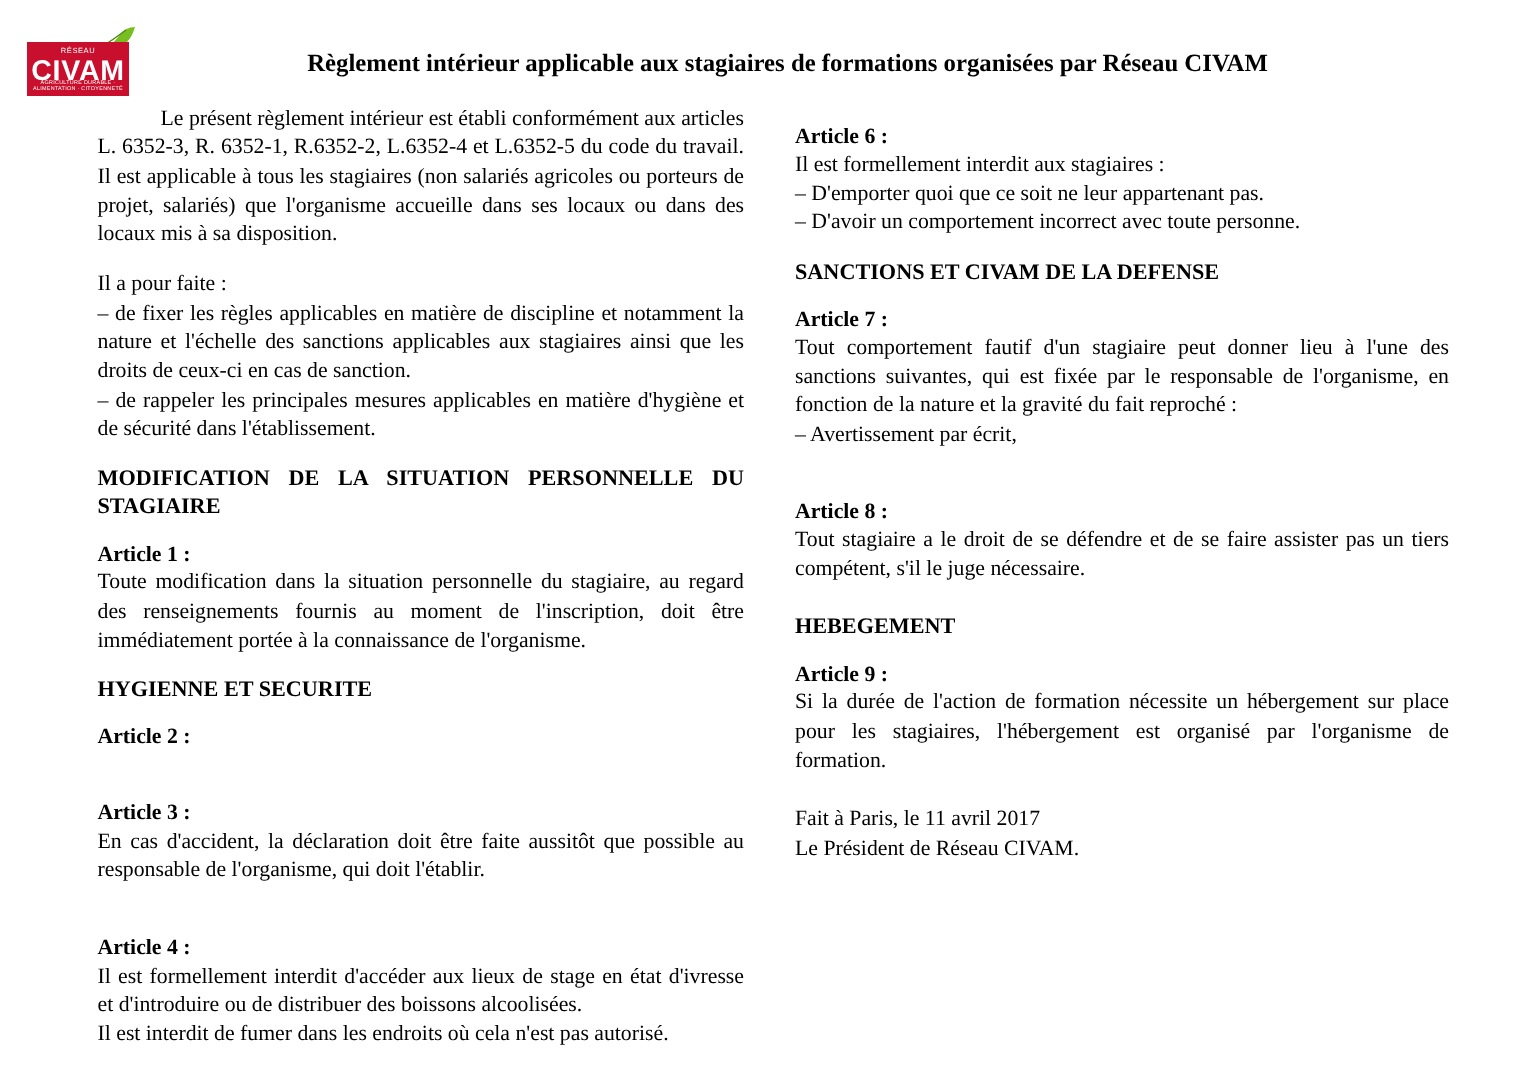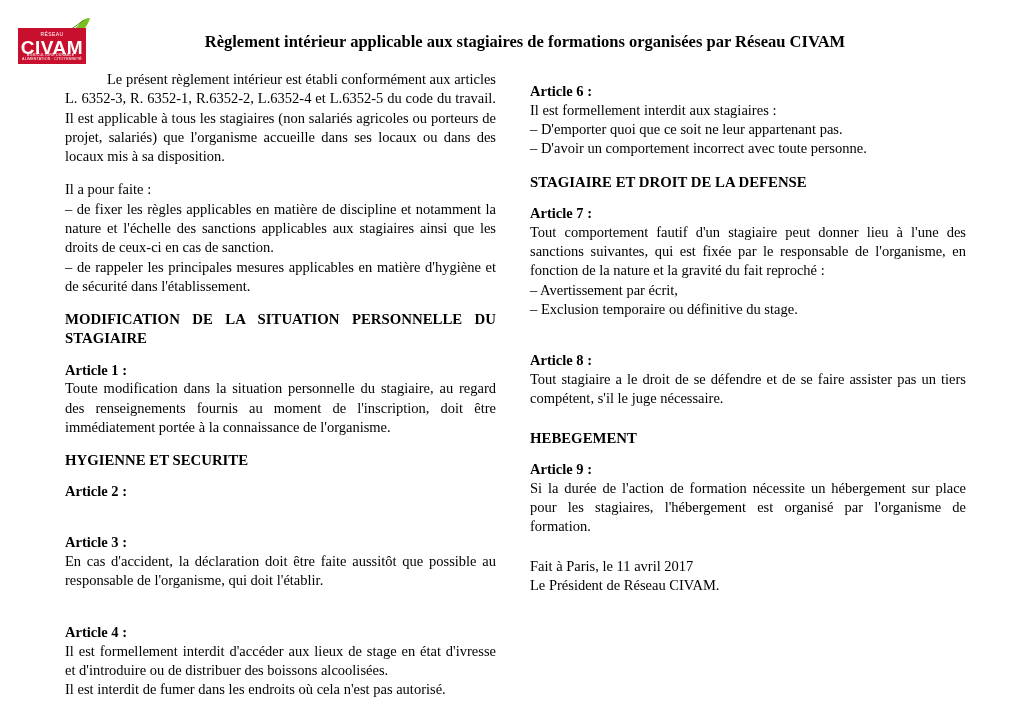--- a/index.html
+++ b/index.html
@@ -182,25 +182,24 @@
       <p class="nojustify">Il est interdit de fumer dans les endroits où cela n'est pas autorisé.</p>
 
     </div>
 
     <div class="col col-right">
       <div class="article">Article 6 :</div>
       <p class="nojustify">Il est formellement interdit aux stagiaires :</p>
       <p class="nojustify">– D'emporter quoi que ce soit ne leur appartenant pas.</p>
       <p class="nojustify">– D'avoir un comportement incorrect avec toute personne.</p>
       <div class="gap-md"></div>
-      <div class="heading nojustify">STAGIAIRE ET DROIT DE LA DEFENSE</div>
+      <div class="heading nojustify">SANCTIONS ET CIVAM DE LA DEFENSE</div>
       <div class="article">Article 7 :</div>
       <p>Tout comportement fautif d'un stagiaire peut donner lieu à l'une des sanctions suivantes, qui est fixée par le responsable de l'organisme, en fonction de la nature et la gravité du fait reproché :</p>
       <p class="nojustify">– Avertissement par écrit,</p>
-      <p class="nojustify">– Exclusion temporaire ou définitive du stage.</p>
       <div class="gap-lg"></div>
       <div class="article">Article 8 :</div>
       <p>Tout stagiaire a le droit de se défendre et de se faire assister pas un tiers compétent, s'il le juge nécessaire.</p>
       <div class="gap-lg"></div>
       <div class="heading nojustify">HEBEGEMENT</div>
       <div class="article">Article 9 :</div>
       <p>Si la durée de l'action de formation nécessite un hébergement sur place pour les stagiaires, l'hébergement est organisé par l'organisme de formation.</p>
       <div class="gap-lg"></div>
       <p class="nojustify">Fait à Paris, le 11 avril 2017</p>
       <p class="nojustify">Le Président de Réseau CIVAM.</p>

